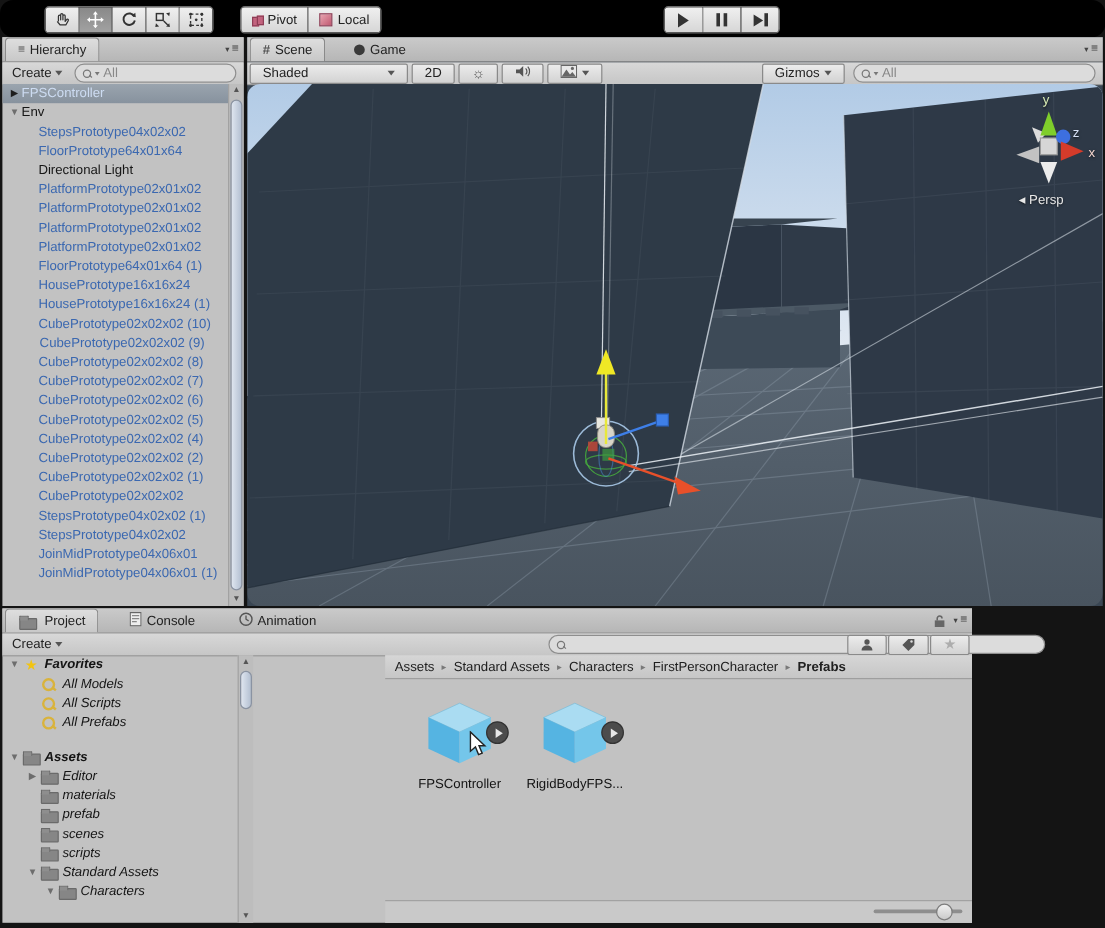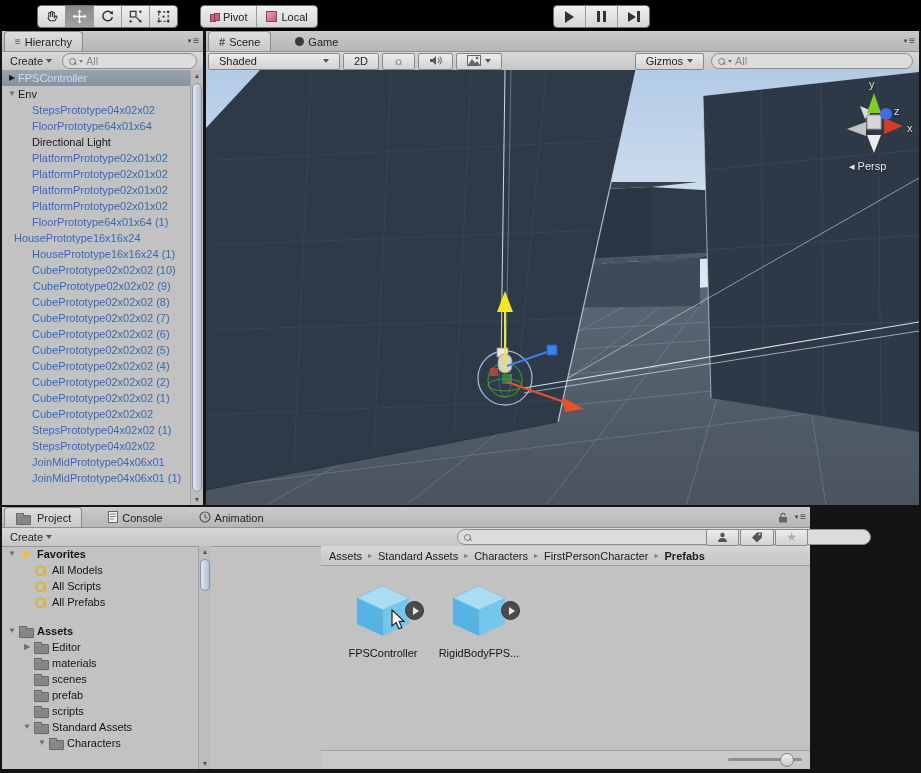--- a/index.html
+++ b/index.html
@@ -1,19 +1,19 @@
 <!DOCTYPE html>
 <html><head>
 <meta charset="utf-8">
 <style>
   html,body{margin:0;padding:0;}
   body{width:921px;height:773px;position:relative;background:#141414;
        font-family:"Liberation Sans",sans-serif;font-size:11px;color:#111;
        overflow:hidden;-webkit-font-smoothing:antialiased;}
-  .abs{position:absolute;}
+  .abs{position:absolute;border-radius:11px;}
   
   #topbar{left:0;top:0;width:921px;height:31px;background:#000;}
   .btn-group{position:absolute;top:5px;display:flex;border:1px solid #6e6e6e;border-radius:4px;overflow:hidden;}
   .tool-btn{width:27px;height:21px;background:linear-gradient(#f0f0f0,#d6d6d6);
             border-right:1px solid #9a9a9a;display:flex;align-items:center;justify-content:center;cursor:default;}
   .tool-btn:last-child{border-right:none;}
   .tool-btn.active{background:linear-gradient(#888,#a2a2a2);}
   .tool-btn svg{display:block;}
   .txt-btn{height:21px;background:linear-gradient(#f0f0f0,#d6d6d6);border-right:1px solid #9a9a9a;
            display:flex;align-items:center;gap:4px;padding:0 9px;font-size:11px;color:#222;}
@@ -66,21 +66,21 @@
   
   #scene{left:206px;top:31px;width:713px;height:474px;background:#3a4653;}
   .sc-btn{height:15px;border:1px solid #8a8a8a;background:linear-gradient(#ececec,#d2d2d2);
           display:flex;align-items:center;padding:0 10px;gap:4px;font-size:11px;color:#222;border-radius:2px;margin-right:3px;}
   #viewport{left:0;top:39px;width:713px;height:435px;overflow:hidden;}
   .vp-label{position:absolute;color:#f2f2f2;font-size:11px;text-shadow:0 1px 2px rgba(0,0,0,.6);}
   
   #project{left:2px;top:507px;width:808px;height:262px;}
   .ptree{position:absolute;left:0;top:39px;width:318px;bottom:0;border-right:1px solid #8e8e8e;overflow:hidden;padding-right:12px;}
   .trow{height:16px;line-height:16px;display:flex;align-items:center;white-space:nowrap;}
-  .trow .lbl{font-size:11px;color:#141414;}
+  .trow .lbl{font-size:11px;color:#141414;font-style:italic;}
   .trow .lbl.bold{font-weight:bold;}
   .trow.spacer{height:13px;}
   .ico{width:16px;height:12px;flex:none;margin-right:3px;position:relative;}
   .ico-folder::before{content:"";position:absolute;left:1px;top:3px;width:13px;height:8px;background:#868686;border:1px solid #6a6a6a;border-radius:1px;}
   .ico-folder::after{content:"";position:absolute;left:1px;top:1px;width:6px;height:3px;background:#8e8e8e;border:1px solid #6a6a6a;border-bottom:none;border-radius:1px 1px 0 0;}
   .ico-star{font-size:12px;line-height:12px;color:#f2c411;text-align:center;}
   .ico-search::before{content:"";position:absolute;left:2px;top:1px;width:7px;height:7px;border:2px solid #d9b33c;border-radius:50%;}
   .ico-search::after{content:"";position:absolute;left:10px;top:9px;width:4px;height:2px;background:#d9b33c;transform:rotate(40deg);}
   #pcontent{position:absolute;left:319px;top:39px;right:0;bottom:0;background:#c2c2c2;}
   #crumbbar{height:19px;background:linear-gradient(#d6d6d6,#c6c6c6);border-bottom:1px solid #9e9e9e;
@@ -248,21 +248,21 @@
         <span class="hlabel prefab">PlatformPrototype02x01x02</span>
       </div>
       <div class="hrow" style="padding-left: 18px;">
         <span class="tri"></span>
         <span class="hlabel prefab">PlatformPrototype02x01x02</span>
       </div>
       <div class="hrow" style="padding-left: 18px;">
         <span class="tri"></span>
         <span class="hlabel prefab">FloorPrototype64x01x64 (1)</span>
       </div>
-      <div class="hrow" style="">
+      <div class="hrow" style="padding-left: 18px;">
         <span class="tri"></span>
         <span class="hlabel prefab">HousePrototype16x16x24</span>
       </div>
       <div class="hrow" style="padding-left: 18px;">
         <span class="tri"></span>
         <span class="hlabel prefab">HousePrototype16x16x24 (1)</span>
       </div>
       <div class="hrow" style="padding-left: 18px;">
         <span class="tri"></span>
         <span class="hlabel prefab">CubePrototype02x02x02 (10)</span>
@@ -587,26 +587,26 @@
         <span class="lbl">Editor</span>
       </div>
       <div class="trow" style="padding-left: 19px;">
         <span class="tri"></span>
         <span class="ico ico-folder"></span>
         <span class="lbl">materials</span>
       </div>
       <div class="trow" style="padding-left: 19px;">
         <span class="tri"></span>
         <span class="ico ico-folder"></span>
+        <span class="lbl">prefab</span>
+      </div>
+      <div class="trow" style="padding-left: 19px;">
+        <span class="tri"></span>
+        <span class="ico ico-folder"></span>
         <span class="lbl">scenes</span>
-      </div>
-      <div class="trow" style="padding-left: 19px;">
-        <span class="tri"></span>
-        <span class="ico ico-folder"></span>
-        <span class="lbl">prefab</span>
       </div>
       <div class="trow" style="padding-left: 19px;">
         <span class="tri"></span>
         <span class="ico ico-folder"></span>
         <span class="lbl">scripts</span>
       </div>
       <div class="trow" style="padding-left: 19px;">
         <span class="tri">▼</span>
         <span class="ico ico-folder"></span>
         <span class="lbl">Standard Assets</span>

